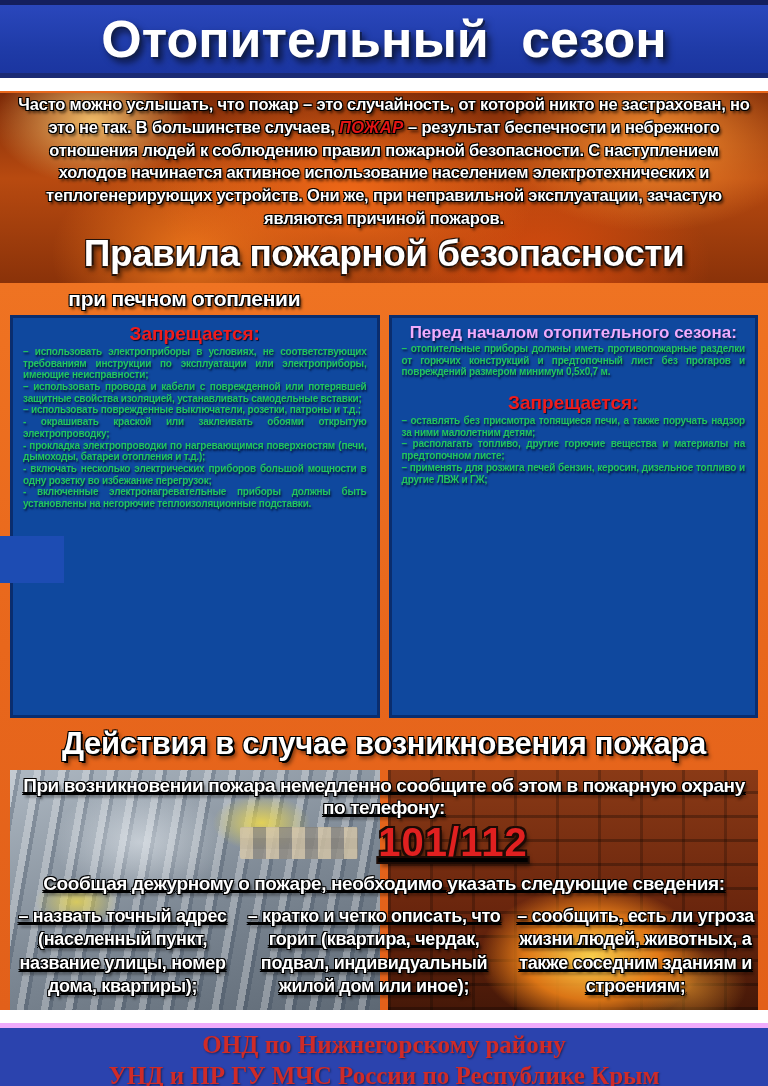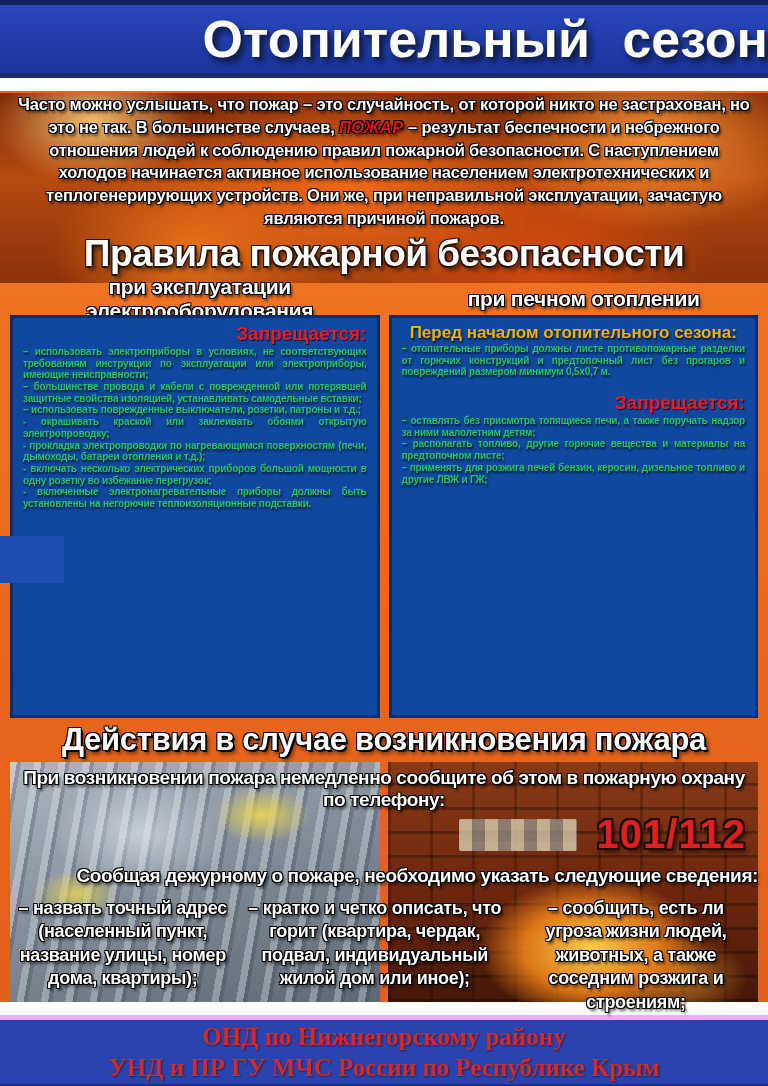--- a/index.html
+++ b/index.html
@@ -5,21 +5,21 @@
   * { margin:0; padding:0; box-sizing:border-box; }
   body { background:#333; display:flex; justify-content:center; }
   .poster {
     position:relative; width:768px; height:1086px; overflow:hidden;
     font-family:"Liberation Sans", sans-serif; background:#e8671c;
   }
   
   .top-stripe { height:5px; background:#141f5e; }
   .header {
     height:68px; background:linear-gradient(180deg,#2a47bc 0%, #1e3aa6 70%, #1b35a0 100%);
-    display:flex; align-items:center; justify-content:flex-end;
+    display:flex; align-items:center; justify-content:center;
   }
   .header h1 {
     color:#fff; font-size:52px; font-weight:bold; letter-spacing:0px; word-spacing:18px;
     text-shadow:2px 2px 0 #12204e, 4px 5px 7px rgba(0,0,0,.65);
   }
   .navy-line { height:5px; background:#1a2a74; }
   .white-stripe { height:13px; background:#ffffff; }
   
   .fire-top {
     height:190px; 
@@ -49,36 +49,36 @@
   }
   .col-headers { display:flex; height:32px; align-items:center; }
   .col-header { font-size:21px; letter-spacing:-0.3px; text-align:center; }
   .col-header.left  { width:52%; }
   .col-header.right { width:48%; }
   .panels { display:flex; gap:9px; padding:0 10px; height:403px; }
   .panel {
     flex:1; background:#0f489e; border:3px solid #0a2d6e; padding:5px 10px 6px; overflow:hidden;
   }
   .red-label {
-    color:#ee1c1c; font-weight:bold; font-size:19px; text-align:right; margin-bottom:1px;
+    color:#ee1c1c; font-weight:bold; font-size:19px; text-align:center; margin-bottom:1px;
     text-shadow:1px 1px 1px rgba(0,10,45,.9);
   }
   .white-label {
-    color:#eab308; font-weight:bold; font-size:17px; text-align:center;
+    color:#f0abfc; font-weight:bold; font-size:17px; text-align:center;
     text-shadow:1px 1.5px 2px rgba(0,10,45,.85);
   }
   .panel p.item {
     color:#22c55e; font-weight:bold; font-size:10px; line-height:1.17; text-align:justify;
     letter-spacing:-0.2px; text-shadow:1px 1.5px 2px rgba(0,10,45,.85);
   }
   .spacer { height:14px; }
   .artifact { position:absolute; left:0; top:536px; width:64px; height:47px; background:#1d4cb3; }
   
   .actions-heading {
-    height:44px; display:flex; align-items:center; justify-content:center;
+    height:52px; display:flex; align-items:center; justify-content:center;
     font-size:31px; letter-spacing:-0.3px;
     text-shadow:-1px -1px 0 #000, 1px -1px 0 #000, -1px 1px 0 #000, 2px 2px 0 #000, 3px 4px 4px rgba(0,0,0,.6);
     color:#fff; font-weight:bold;
   }
   .photos { position:relative; height:240px; margin:0 10px; display:flex; gap:8px; }
   .photo { flex:1; }
   .photo-left {
     background:
       radial-gradient(70px 40px at 68% 22%, rgba(235,215,80,.9), transparent 70%),
       radial-gradient(60px 35px at 18% 55%, rgba(235,215,80,.8), transparent 70%),
@@ -88,21 +88,21 @@
   }
   .photo-right {
     background:
       radial-gradient(150px 95px at 55% 78%, rgba(255,215,80,.95), rgba(255,140,25,.8) 45%, transparent 75%),
       radial-gradient(90px 60px at 80% 90%, rgba(255,170,50,.6), transparent 70%),
       repeating-linear-gradient(0deg, rgba(0,0,0,.28) 0 3px, transparent 3px 24px),
       repeating-linear-gradient(90deg, rgba(0,0,0,.22) 0 3px, transparent 3px 42px),
       linear-gradient(180deg,#8a3a16 0%, #69250d 60%, #451808 100%);
   }
   .photos-overlay {
-    position:absolute; inset:0; display:flex; flex-direction:column; align-items:flex-end; padding-top:5px;
+    position:absolute; inset:0; display:flex; flex-direction:column; align-items:center; padding-top:5px;text-decoration:underline;
   }
   .call-text { font-size:19px; text-align:center; letter-spacing:-0.4px; }
   .phone-row { display:flex; align-items:center; gap:20px; margin:1px 12px 0; }
   .censored {
     width:118px; height:32px; opacity:.9; border-radius:2px;
     background:
       repeating-linear-gradient(90deg, rgba(210,195,165,.9) 0 13px, rgba(140,135,125,.85) 13px 26px),
       repeating-linear-gradient(0deg, rgba(255,255,255,.35) 0 10px, rgba(90,90,95,.5) 10px 21px);
   }
   .phone {
@@ -136,39 +136,38 @@
   <div class="navy-line"></div>
   <div class="white-stripe"></div>
 
   <section class="fire-top">
     <p class="intro outlined"><span>Часто можно услышать, что пожар – это случайность, от которой никто не застрахован, но это не так. В большинстве случаев, </span><span class="pozhar">ПОЖАР</span><span> – результат беспечности и небрежного отношения людей к соблюдению правил пожарной безопасности. С наступлением холодов начинается активное использование населением электротехнических и теплогенерирующих устройств. Они же, при неправильной эксплуатации, зачастую являются причиной пожаров.</span></p>
     <h2 class="rules-heading outlined">Правила пожарной безопасности</h2>
   </section>
 
   <section class="main-orange">
     <div class="col-headers">
-      <div class="col-header left outlined">при эксплуатации электрооборудования</div>
       <div class="col-header right outlined">при печном отоплении</div>
     </div>
 
     <div class="panels">
       <div class="panel">
         <div class="red-label">Запрещается:</div>
         <p class="item">– использовать электроприборы в условиях, не соответствующих требованиям инструкции по эксплуатации или электроприборы, имеющие неисправности;</p>
-        <p class="item">– большинстве провода и кабели с поврежденной или потерявшей защитные свойства изоляцией, устанавливать самодельные вставки;</p>
+        <p class="item">– использовать провода и кабели с поврежденной или потерявшей защитные свойства изоляцией, устанавливать самодельные вставки;</p>
         <p class="item">– использовать поврежденные выключатели, розетки, патроны и т.д.;</p>
         <p class="item">- окрашивать краской или заклеивать обоями открытую электропроводку;</p>
         <p class="item">- прокладка электропроводки по нагревающимся поверхностям (печи, дымоходы, батареи отопления и т.д.);</p>
         <p class="item">- включать несколько электрических приборов большой мощности в одну розетку во избежание перегрузок;</p>
         <p class="item">- включенные электронагревательные приборы должны быть установлены на негорючие теплоизоляционные подставки.</p>
       </div>
 
       <div class="panel">
         <div class="white-label">Перед началом отопительного сезона:</div>
-        <p class="item">– отопительные приборы должны листе противопожарные разделки от горючих конструкций и предтопочный лист без прогаров и повреждений размером минимум 0,5х0,7 м.</p>
+        <p class="item">– отопительные приборы должны иметь противопожарные разделки от горючих конструкций и предтопочный лист без прогаров и повреждений размером минимум 0,5х0,7 м.</p>
         <div class="spacer"></div>
         <div class="red-label">Запрещается:</div>
         <p class="item">– оставлять без присмотра топящиеся печи, а также поручать надзор за ними малолетним детям;</p>
         <p class="item">– располагать топливо, другие горючие вещества и материалы на предтопочном листе;</p>
         <p class="item">– применять для розжига печей бензин, керосин, дизельное топливо и другие ЛВЖ и ГЖ;</p>
 
       </div>
     </div>
 
     <h2 class="actions-heading">Действия в случае возникновения пожара</h2>
@@ -180,21 +179,21 @@
       <div class="photos-overlay">
         <p class="call-text outlined">При возникновении пожара немедленно сообщите об этом в пожарную охрану по телефону:</p>
         <div class="phone-row">
           <span class="censored"></span>
           <span class="phone">101/112</span>
         </div>
         <p class="report-text outlined">Сообщая дежурному о пожаре, необходимо указать следующие сведения:</p>
         <div class="action-items">
           <p class="action-item outlined">– назвать точный адрес (населенный пункт, название улицы, номер дома, квартиры);</p>
           <p class="action-item outlined">– кратко и четко описать, что горит (квартира, чердак, подвал, индивидуальный жилой дом или иное);</p>
-          <p class="action-item outlined">– сообщить, есть ли угроза жизни людей, животных, а также соседним розжига и строениям;</p>
+          <p class="action-item outlined">– сообщить, есть ли угроза жизни людей, животных, а также соседним зданиям и строениям;</p>
         </div>
       </div>
     </div>
   </section>
 
   <div class="white-stripe"></div>
 
   <footer class="footer">
     <p>ОНД по Нижнегорскому району</p>
     <p>УНД и ПР ГУ МЧС России по Республике Крым</p>

